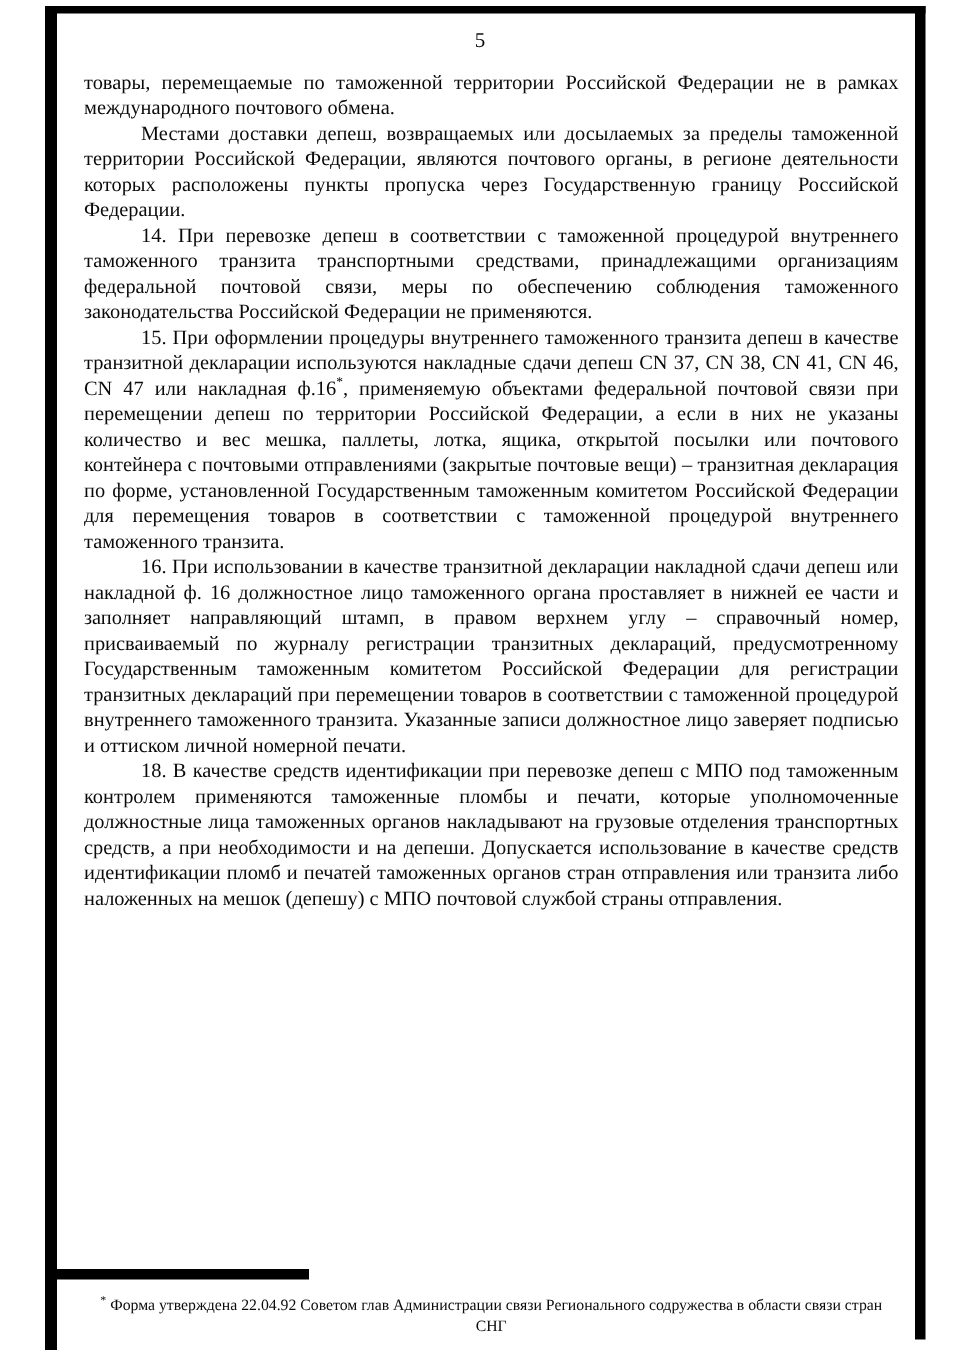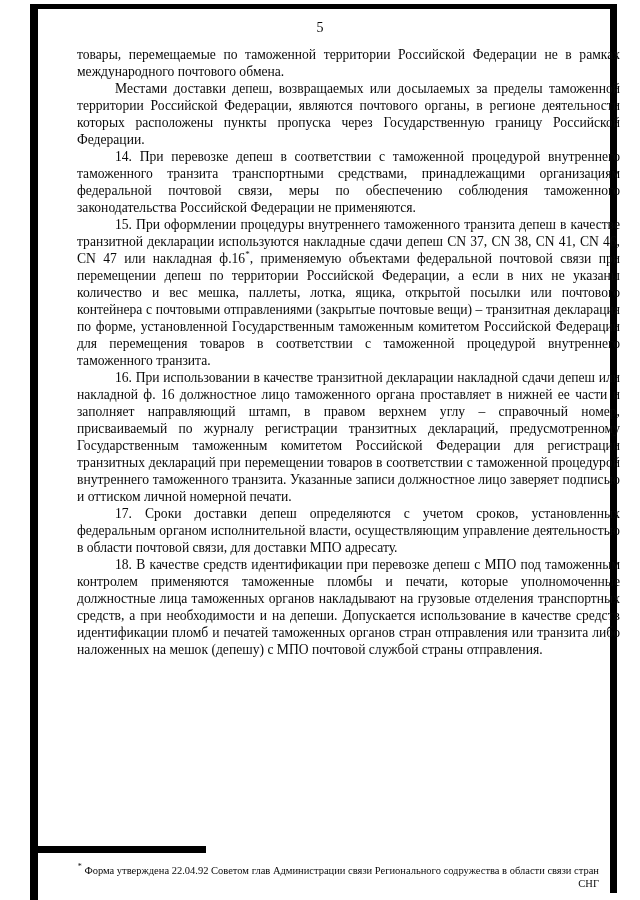--- a/index.html
+++ b/index.html
@@ -31,21 +31,20 @@
     font-size: 14px;
   }
   .content {
     position: absolute;
     left: 56px;
     top: 46px;
     width: 543px;
     font-size: 13.6px;
     line-height: 17px;
     text-align: justify;
-    margin-left: 21px;
   }
   .content p {
     margin: 0;
     padding: 0;
     text-indent: 38px;
   }
   .content p.no-indent { text-indent: 0; }
   .content sup {
     font-size: 9px;
     line-height: 0;
@@ -60,21 +59,21 @@
   .footnote-rule {
     width: 176px;
     height: 7px;
     background: #000;
     margin-left: -26px; 
   }
   .footnote {
     margin: 7px 0 0 0;
     font-size: 10.5px;
     line-height: 13px;
-    text-align: right;
+    text-align: center;
   }
   .footnote sup {
     font-size: 8px;
     vertical-align: super;
   }
 </style>
 </head>
 <body>
 
 <div class="page">
@@ -84,21 +83,20 @@
   <div class="scan-bar scan-right"></div>
 
   <div class="page-number">5</div>
 
   <div class="content">
     <p class="no-indent">товары, перемещаемые по таможенной территории Российской Федерации не в рамках международного почтового обмена.</p>
     <p>Местами доставки депеш, возвращаемых или досылаемых за пределы таможенной территории Российской Федерации, являются почтового органы, в регионе деятельности которых расположены пункты пропуска через Государственную границу Российской Федерации.</p>
     <p>14. При перевозке депеш в соответствии с таможенной процедурой внутреннего таможенного транзита транспортными средствами, принадлежащими организациям федеральной почтовой связи, меры по обеспечению соблюдения таможенного законодательства Российской Федерации не применяются.</p>
     <p><span>15. При оформлении процедуры внутреннего таможенного транзита депеш в качестве транзитной декларации используются накладные сдачи депеш CN 37, CN 38, CN 41, CN 46, CN 47 или накладная ф.16</span><sup>*</sup><span>, применяемую объектами федеральной почтовой связи при перемещении депеш по территории Российской Федерации, а если в них не указаны количество и вес мешка, паллеты, лотка, ящика, открытой посылки или почтового контейнера с почтовыми отправлениями (закрытые почтовые вещи) – транзитная декларация по форме, установленной Государственным таможенным комитетом Российской Федерации для перемещения товаров в соответствии с таможенной процедурой внутреннего таможенного транзита.</span></p>
     <p>16. При использовании в качестве транзитной декларации накладной сдачи депеш или накладной ф. 16 должностное лицо таможенного органа проставляет в нижней ее части и заполняет направляющий штамп, в правом верхнем углу – справочный номер, присваиваемый по журналу регистрации транзитных деклараций, предусмотренному Государственным таможенным комитетом Российской Федерации для регистрации транзитных деклараций при перемещении товаров в соответствии с таможенной процедурой внутреннего таможенного транзита. Указанные записи должностное лицо заверяет подписью и оттиском личной номерной печати.</p>
-    <p>17. Сроки доставки депеш определяются с учетом сроков, установленных федеральным органом исполнительной власти, осуществляющим управление деятельностью в области почтовой связи, для доставки МПО адресату.</p>
     <p>18. В качестве средств идентификации при перевозке депеш с МПО под таможенным контролем применяются таможенные пломбы и печати, которые уполномоченные должностные лица таможенных органов накладывают на грузовые отделения транспортных средств, а при необходимости и на депеши. Допускается использование в качестве средств идентификации пломб и печатей таможенных органов стран отправления или транзита либо наложенных на мешок (депешу) с МПО почтовой службой страны отправления.</p>
   </div>
 
   <div class="footnote-area">
     <div class="footnote-rule"></div>
     <p class="footnote"><sup>*</sup><span> Форма утверждена 22.04.92 Советом глав Администрации связи Регионального содружества в области связи стран СНГ</span></p>
   </div>
 
 </div>
 

